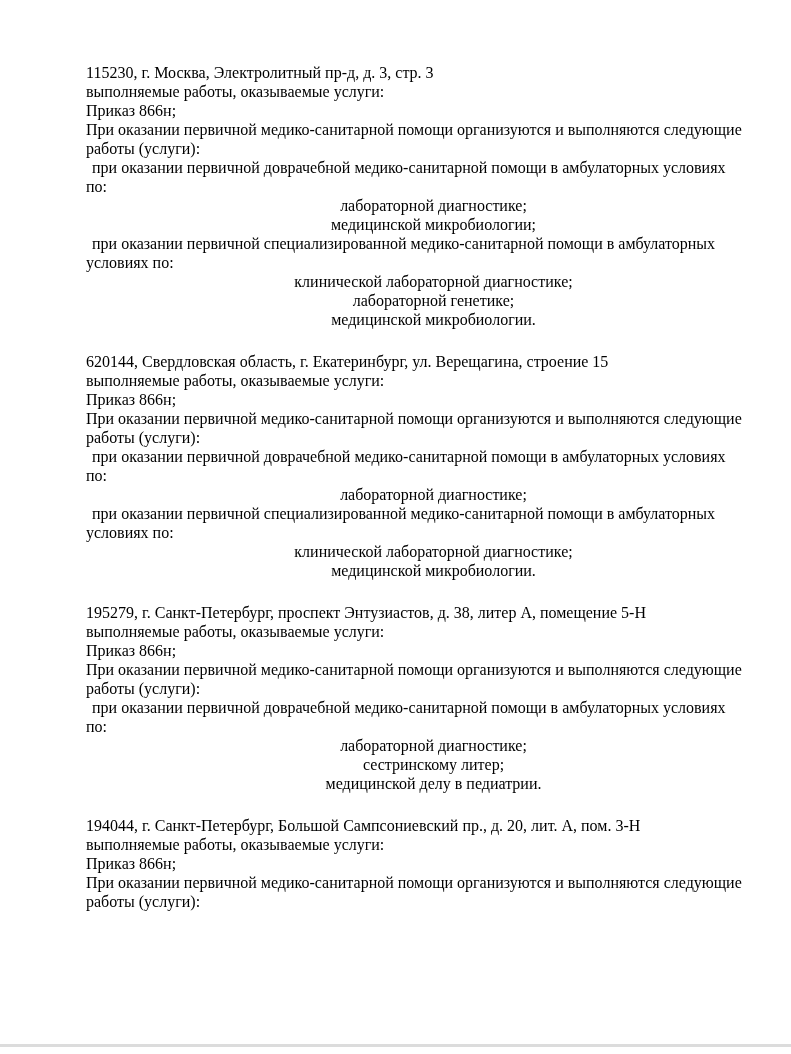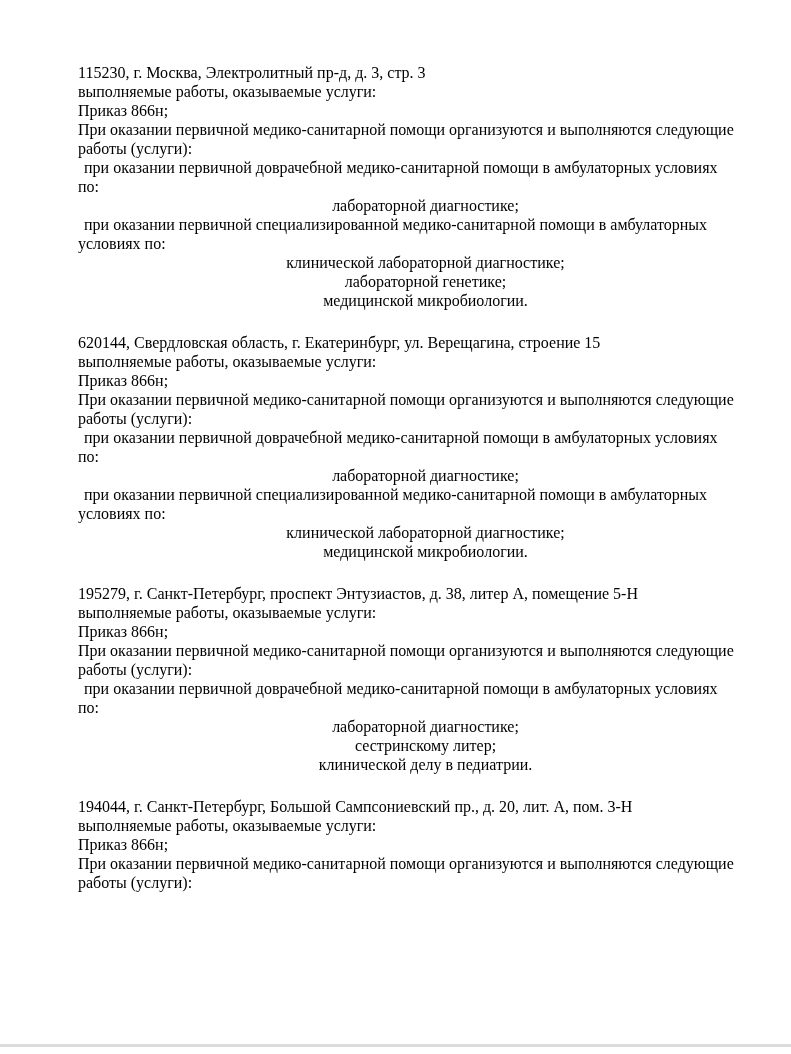--- a/index.html
+++ b/index.html
@@ -10,21 +10,21 @@
   body {
     position: relative;
     width: 791px;
     height: 1054px;
     overflow: hidden;
     font-family: "Liberation Serif", "DejaVu Serif", serif;
     color: #000000;
   }
   .content {
     position: absolute;
-    left: 78px;
+    left: 86px;
     top: 63px;
     width: 680px;
   }
   .block {
     margin: 0 0 23px 0;
   }
   .block:last-child {
     margin-bottom: 16px;
   }
   .line {
@@ -51,20 +51,21 @@
 <div class="content" id="doc">
     <div class="block">
       <div class="line indent-0">115230, г. Москва, Электролитный пр-д, д. 3, стр. 3</div>
       <div class="line indent-0">выполняемые работы, оказываемые услуги:</div>
       <div class="line indent-0">Приказ 866н;</div>
       <div class="line indent-0">При оказании первичной медико-санитарной помощи организуются и выполняются следующие</div>
       <div class="line indent-0">работы (услуги):</div>
       <div class="line indent-1">при оказании первичной доврачебной медико-санитарной помощи в амбулаторных условиях</div>
       <div class="line indent-0">по:</div>
       <div class="line indent-2">лабораторной диагностике;</div>
+      <div class="line indent-2">медицинской микробиологии;</div>
       <div class="line indent-1">при оказании первичной специализированной медико-санитарной помощи в амбулаторных</div>
       <div class="line indent-0">условиях по:</div>
       <div class="line indent-2">клинической лабораторной диагностике;</div>
       <div class="line indent-2">лабораторной генетике;</div>
       <div class="line indent-2">медицинской микробиологии.</div>
     </div>
     <div class="block">
       <div class="line indent-0">620144, Свердловская область, г. Екатеринбург, ул. Верещагина, строение 15</div>
       <div class="line indent-0">выполняемые работы, оказываемые услуги:</div>
       <div class="line indent-0">Приказ 866н;</div>
@@ -81,21 +82,21 @@
     <div class="block">
       <div class="line indent-0">195279, г. Санкт-Петербург, проспект Энтузиастов, д. 38, литер А, помещение 5-Н</div>
       <div class="line indent-0">выполняемые работы, оказываемые услуги:</div>
       <div class="line indent-0">Приказ 866н;</div>
       <div class="line indent-0">При оказании первичной медико-санитарной помощи организуются и выполняются следующие</div>
       <div class="line indent-0">работы (услуги):</div>
       <div class="line indent-1">при оказании первичной доврачебной медико-санитарной помощи в амбулаторных условиях</div>
       <div class="line indent-0">по:</div>
       <div class="line indent-2">лабораторной диагностике;</div>
       <div class="line indent-2">сестринскому литер;</div>
-      <div class="line indent-2">клинической делу в педиатрии.</div>
+      <div class="line indent-2">медицинской делу в педиатрии.</div>
     </div>
     <div class="block">
       <div class="line indent-0">194044, г. Санкт-Петербург, Большой Сампсониевский пр., д. 20, лит. А, пом. 3-Н</div>
       <div class="line indent-0">выполняемые работы, оказываемые услуги:</div>
       <div class="line indent-0">Приказ 866н;</div>
       <div class="line indent-0">При оказании первичной медико-санитарной помощи организуются и выполняются следующие</div>
       <div class="line indent-0">работы (услуги):</div>
     </div>
   </div>
 <div class="divider"></div>

